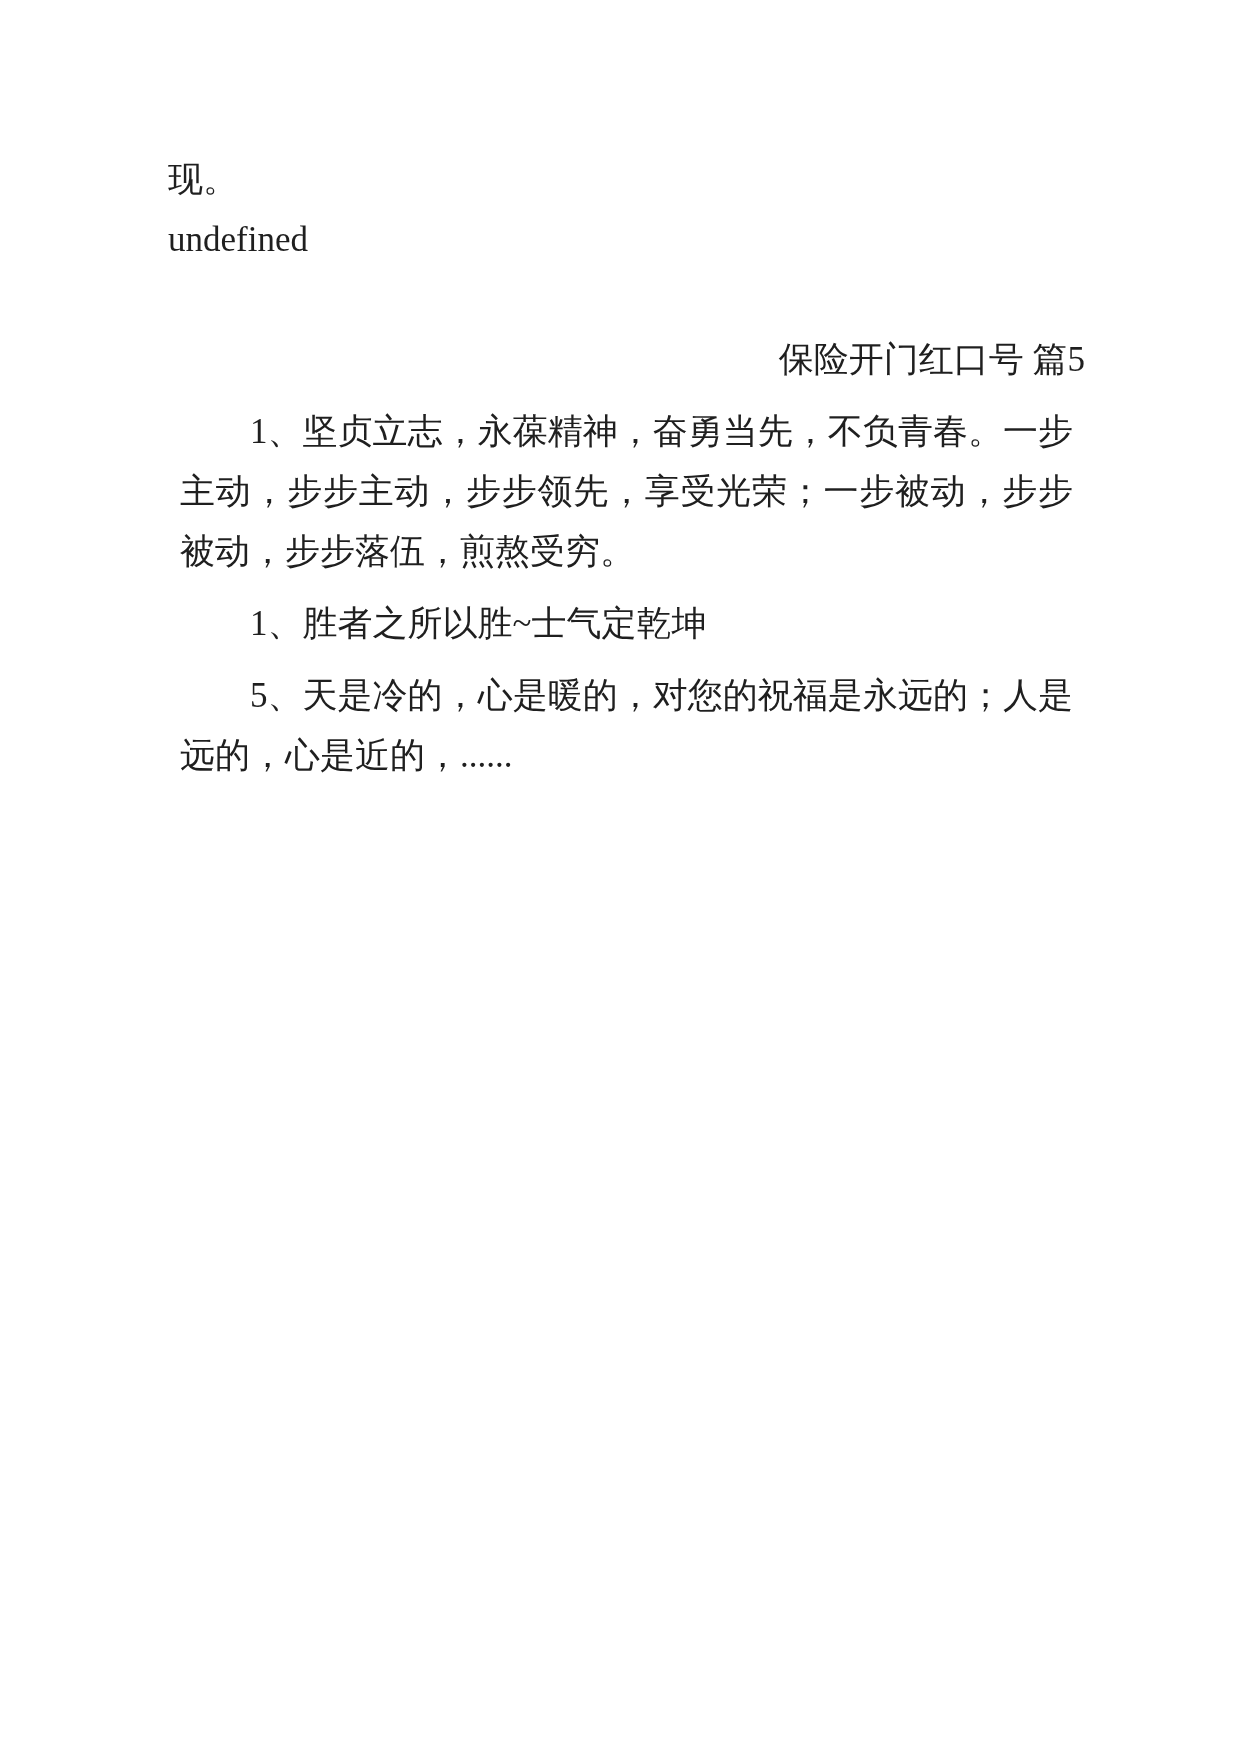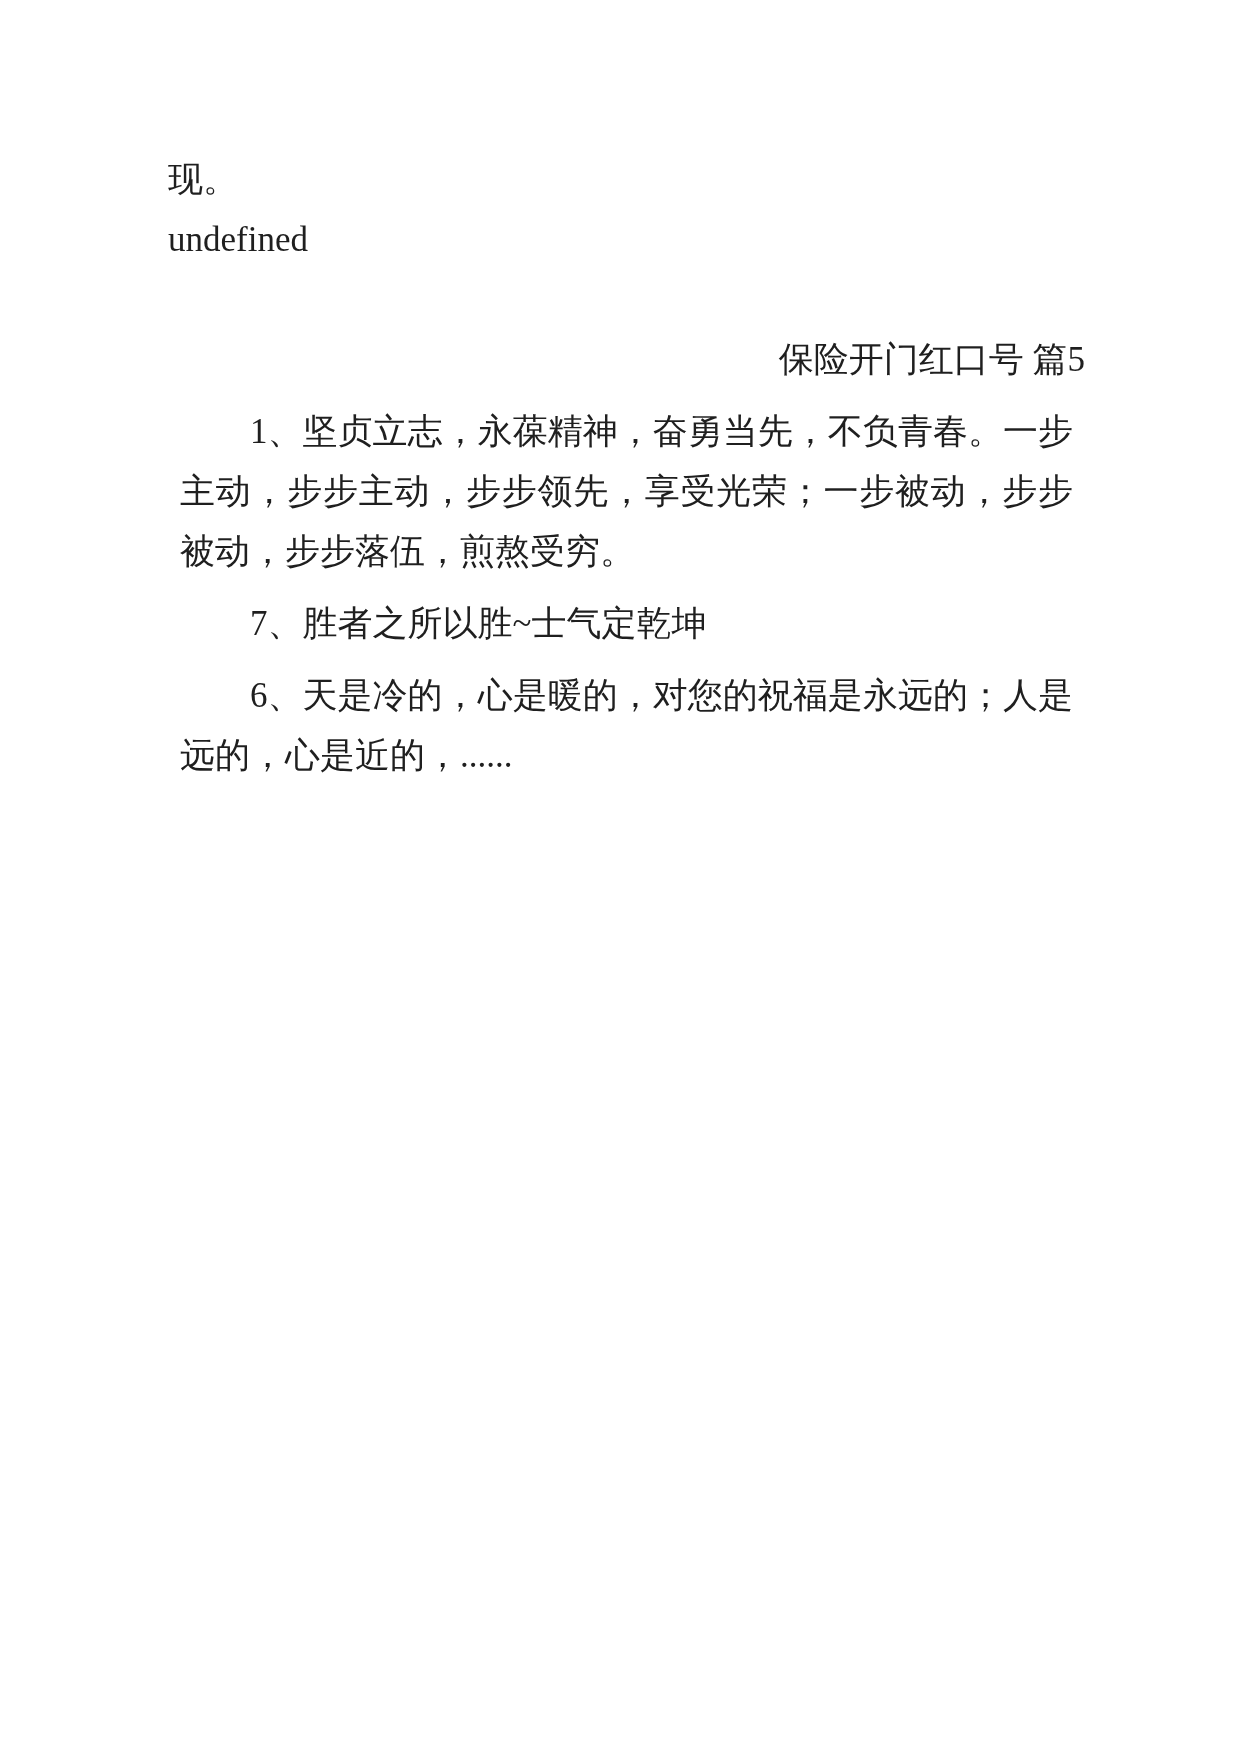--- a/index.html
+++ b/index.html
@@ -51,19 +51,19 @@
 
   <p class="doc-line">undefined</p>
 
   <div class="blank-line"></div>
 
   <p class="heading">保险开门红口号 篇5</p>
 
   <p class="para">1、坚贞立志，永葆精神，奋勇当先，不负青春。一步主动，步步主动，步步领先，享受光荣；一步被动，步步被动，步步落伍，煎熬受穷。</p>
 
 
-  <p class="para">7、胜者之所以胜~士气定乾坤</p>
+  <p class="para">1、胜者之所以胜~士气定乾坤</p>
 
 
 
-  <p class="para">6、天是冷的，心是暖的，对您的祝福是永远的；人是远的，心是近的，......</p>
+  <p class="para">5、天是冷的，心是暖的，对您的祝福是永远的；人是远的，心是近的，......</p>
 
 </div>
 
 </body></html>

